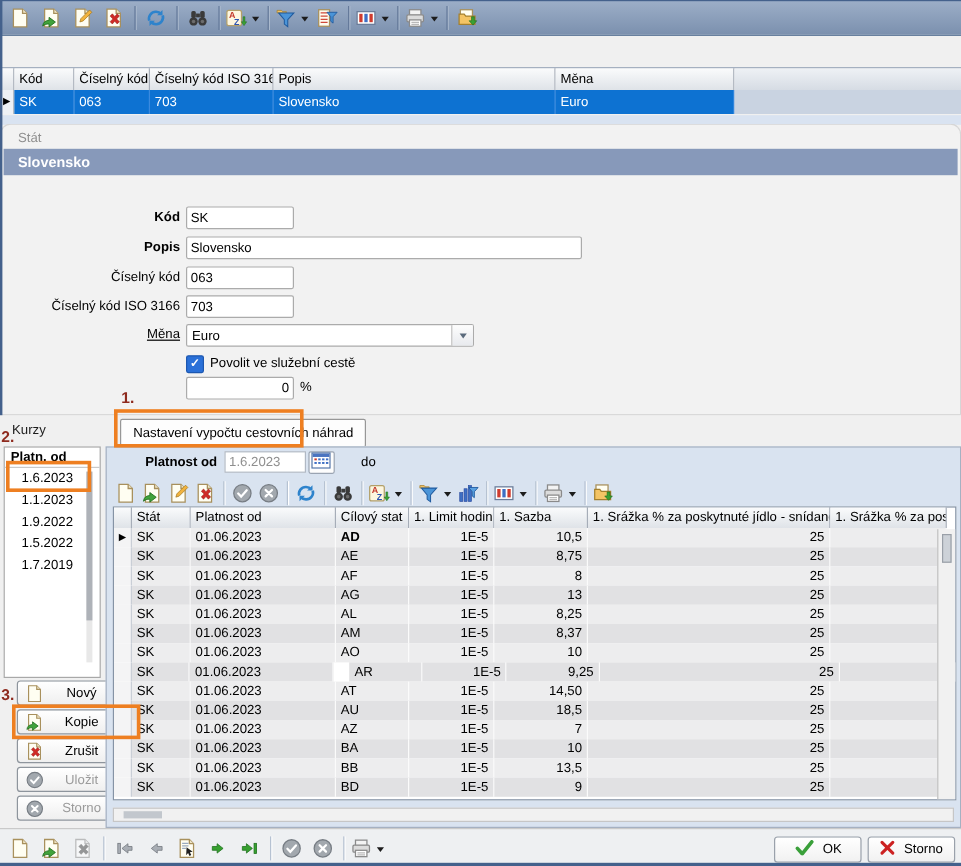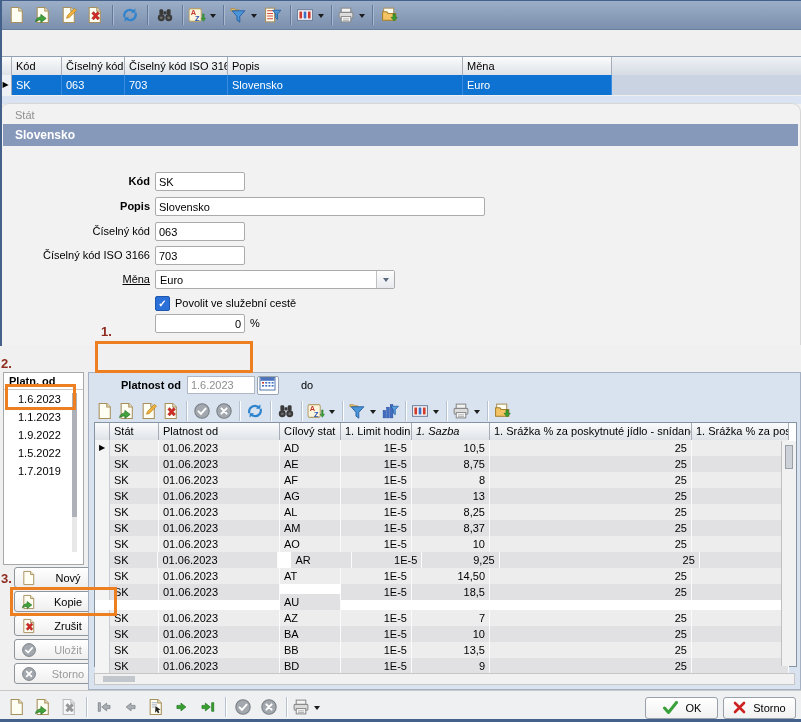--- a/index.html
+++ b/index.html
@@ -257,20 +257,24 @@
   </div>
 
   <div class="chkrow" style="top:295px">
     <span class="cb on">✓</span>
     <span>Povolit ve služební cestě</span>
   </div>
 
   <input class="finput" style="top: 314px; width: 82px; text-align: right;" value="0">
   <div style="position:absolute;left:250px;top:314px;line-height:19px">%</div>
 
+  <div class="tabbar">
+    <span class="tab0">Kurzy</span>
+    <span class="tab1">Nastavení vypočtu cestovních náhrad</span>
+  </div>
 
   <div class="lower">
     <div class="datebox">
       <div class="dhead">Platn. od</div>
       <div id="datelist">
           <div class="ditem">1.6.2023</div>
           <div class="ditem">1.1.2023</div>
           <div class="ditem">1.9.2022</div>
           <div class="ditem">1.5.2022</div>
           <div class="ditem">1.7.2019</div>
@@ -462,29 +466,29 @@
           </button>
         </div>
       <div class="rgrid">
         <div id="rgridinner">
             <div class="grow rg-h">
               <div class="gh" style="width: 14px; padding: 0px; line-height: 17px; height: 17px;"></div>
               <div class="gh" style="width: 40px; height: 17px; line-height: 17px;">Stát</div>
               <div class="gh" style="width: 112px; height: 17px; line-height: 17px;">Platnost od</div>
               <div class="gh" style="width: 52px; height: 17px; line-height: 17px;">Cílový stat</div>
               <div class="gh" style="width: 62px; height: 17px; line-height: 17px;">1. Limit hodin</div>
-              <div class="gh" style="width: 69px; height: 17px; line-height: 17px; font-style: italic;">1. Sazba</div>
+              <div class="gh" style="width: 69px; height: 17px; line-height: 17px;">1. Sazba</div>
               <div class="gh" style="width: 193px; height: 17px; line-height: 17px;">1. Srážka % za poskytnuté jídlo - snídaně</div>
               <div class="gh" style="width: 88px; height: 17px; line-height: 17px;">1. Srážka % za pos</div>
             </div>
             <div class="grow r-od">
               <div class="rcell mk" style="width: 14px;">▶</div>
               <div class="rcell" style="width: 40px;">SK</div>
               <div class="rcell" style="width: 112px;">01.06.2023</div>
-              <div class="rcell" style="width: 52px;">AD</div>
+              <div class="rcell" style="width: 52px; font-weight: bold;">AD</div>
               <div class="rcell num" style="width: 62px;">1E-5</div>
               <div class="rcell num" style="width: 69px;">10,5</div>
               <div class="rcell num" style="width: 193px;">25</div>
               <div class="rcell num" style="width: 88px;"></div>
             </div>
             <div class="grow r-ev">
               <div class="rcell mk" style="width: 14px;"></div>
               <div class="rcell" style="width: 40px;">SK</div>
               <div class="rcell" style="width: 112px;">01.06.2023</div>
               <div class="rcell" style="width: 52px;">AE</div>
@@ -560,21 +564,21 @@
               <div class="rcell" style="width: 52px;">AT</div>
               <div class="rcell num" style="width: 62px;">1E-5</div>
               <div class="rcell num" style="width: 69px;">14,50</div>
               <div class="rcell num" style="width: 193px;">25</div>
               <div class="rcell num" style="width: 88px;"></div>
             </div>
             <div class="grow r-ev">
               <div class="rcell mk" style="width: 14px;"></div>
               <div class="rcell" style="width: 40px;">SK</div>
               <div class="rcell" style="width: 112px;">01.06.2023</div>
-              <div class="rcell" style="width: 52px; margin-top: 10px;">AU</div>
+              <div class="rcell" style="width: 52px;">AU</div>
               <div class="rcell num" style="width: 62px;">1E-5</div>
               <div class="rcell num" style="width: 69px;">18,5</div>
               <div class="rcell num" style="width: 193px;">25</div>
               <div class="rcell num" style="width: 88px;"></div>
             </div>
             <div class="grow r-od">
               <div class="rcell mk" style="width: 14px;"></div>
               <div class="rcell" style="width: 40px;">SK</div>
               <div class="rcell" style="width: 112px;">01.06.2023</div>
               <div class="rcell" style="width: 52px;">AZ</div>

